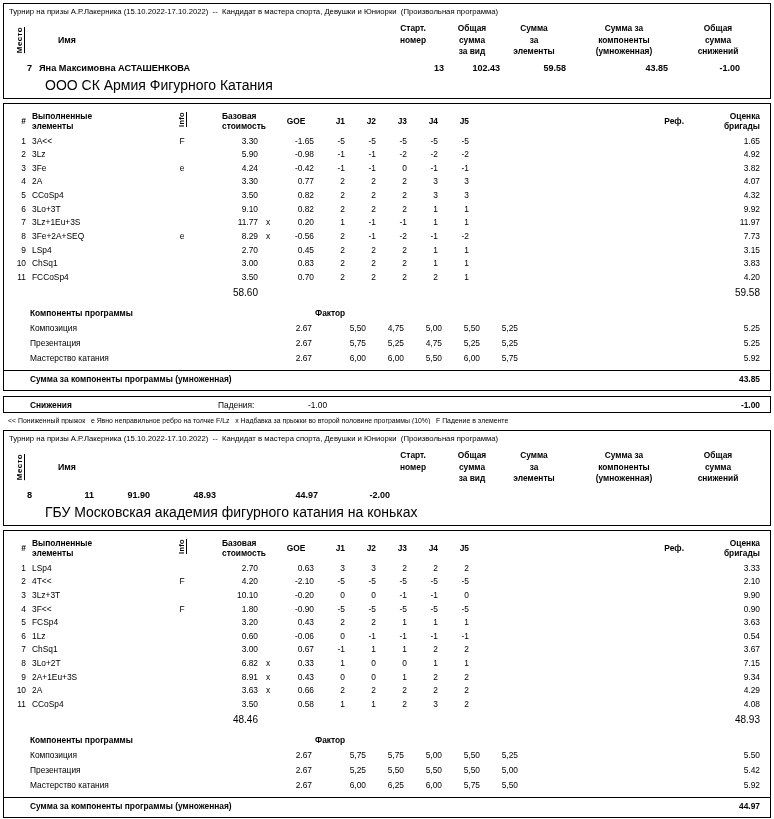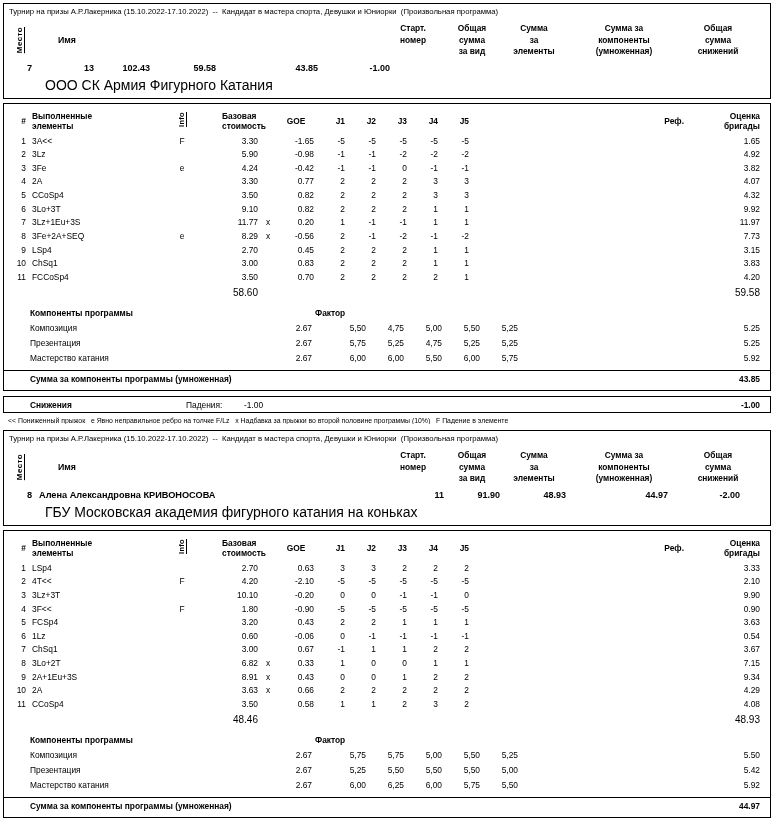--- a/index.html
+++ b/index.html
@@ -72,21 +72,21 @@
   .cl-factor{width:56px;text-align:right;}
   .comp-head .cl-factor{text-align:left;padding-left:26px;box-sizing:border-box;}
   .cl-j{width:38px;text-align:right;}
   .cl-j.first{margin-left:16px;}
   .cl-score{width:76px;text-align:right;}
   .comp-row{height:15.2px;line-height:15.2px;font-size:8.4px;}
   .sum-row{border-top:1px solid #000;margin-top:4px;padding-top:3px;padding-bottom:1px;font-weight:bold;font-size:8.4px;}
   .sum-label{flex:1;padding-left:18px;}
 
   
-  .ded-box{margin-top:5px;height:17px;display:flex;align-items:center;font-size:8.4px;padding:0 10px 0 8px;}
+  .ded-box{margin-top:5px;height:17px;display:flex;align-items:center;font-size:8.4px;padding:0 10px 0 8px;gap:32px;}
   .ded-label{font-weight:bold;width:174px;padding-left:18px;box-sizing:border-box;}
   .falls-label{width:46px;}
   .falls-value{margin-left:12px;}
   .ded-total{flex:1;text-align:right;font-weight:bold;}
 
   .footnote{margin:4px 0 6px 8px;font-size:6.9px;white-space:pre;overflow:hidden;}
 </style>
 </head>
 <body>
 
@@ -109,20 +109,21 @@
 элементы</div>
       <div class="hcol hg-comp ml">Сумма за
 компоненты
 (умноженная)</div>
       <div class="hcol hg-ded ml">Общая
 сумма
 снижений</div>
     </div>
     <div class="skater-row">
       <div class="sr-place">7</div>
+      <div class="sr-name">Яна Максимовна АСТАШЕНКОВА</div>
       <div class="sr-num sr-start">13</div>
       <div class="sr-num sr-vid">102.43</div>
       <div class="sr-num sr-elems">59.58</div>
       <div class="sr-num sr-comp">43.85</div>
       <div class="sr-num sr-ded">-1.00</div>
     </div>
     <div class="club-row">ООО СК Армия Фигурного Катания</div>
   </div>
 
   <div class="box tbl-box">
@@ -414,21 +415,20 @@
 элементы</div>
       <div class="hcol hg-comp ml">Сумма за
 компоненты
 (умноженная)</div>
       <div class="hcol hg-ded ml">Общая
 сумма
 снижений</div>
     </div>
     <div class="skater-row">
       <div class="sr-place">8</div>
-      <div class="sr-name">Алена Александровна КРИВОНОСОВА</div>
       <div class="sr-num sr-start">11</div>
       <div class="sr-num sr-vid">91.90</div>
       <div class="sr-num sr-elems">48.93</div>
       <div class="sr-num sr-comp">44.97</div>
       <div class="sr-num sr-ded">-2.00</div>
     </div>
     <div class="club-row">ГБУ Московская академия фигурного катания на коньках</div>
   </div>
 
   <div class="box tbl-box">

